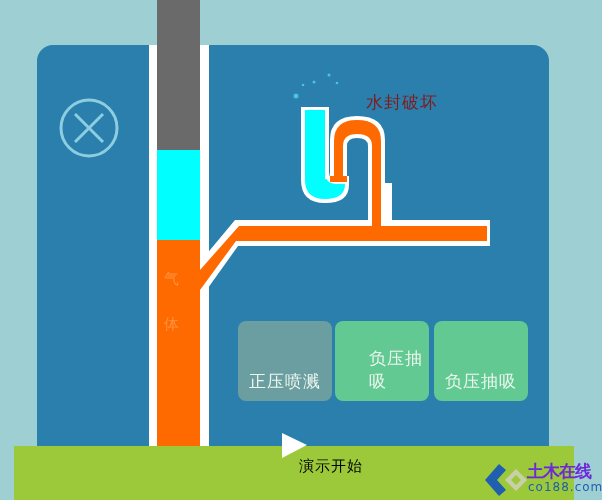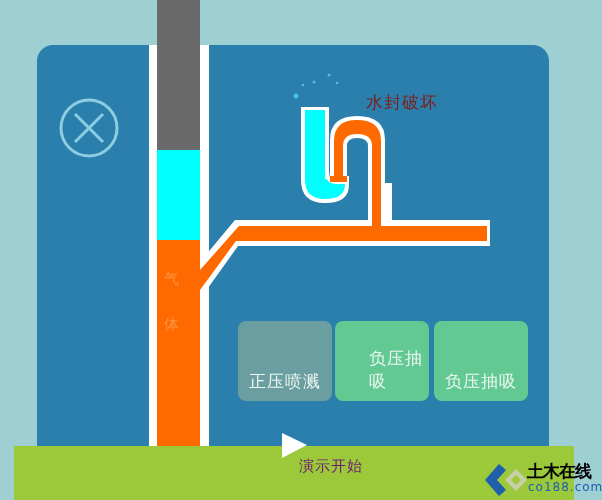--- a/index.html
+++ b/index.html
@@ -31,27 +31,27 @@
     cursor:pointer; letter-spacing:1px;
   }
   .mode-btn.inactive { background:#6b9ea0; }
   .mode-btn.active { background:#63c993; }
   .start-bar {
     position:absolute; left:14px; top:446px; width:560px; height:54px;
     background:#9bc93a;
   }
   .play-btn { position:absolute; left:281px; top:432px; width:28px; height:28px; cursor:pointer; }
   .start-label {
-    position:absolute; left:299px; top:457px; color:#701a75; font-size:15px;
+    position:absolute; left:299px; top:457px; color:#000000; font-size:15px;
     letter-spacing:1px; cursor:pointer;
   }
   .logo { position:absolute; left:483px; top:460px; width:118px; height:40px; }
   .logo-text-cn {
     position:absolute; left:527px; top:460px; font-size:17px; font-weight:bold;
-    color:#000000; letter-spacing:-1px; white-space:nowrap;
+    color:#6d28d9; letter-spacing:-1px; white-space:nowrap;
   }
   .logo-text-en {
     position:absolute; left:528px; top:480px; font-size:12px; color:#1f5fae;
     letter-spacing:1px; white-space:nowrap;
   }
 </style>
 </head>
 <body>
 
 <div class="panel"></div>

